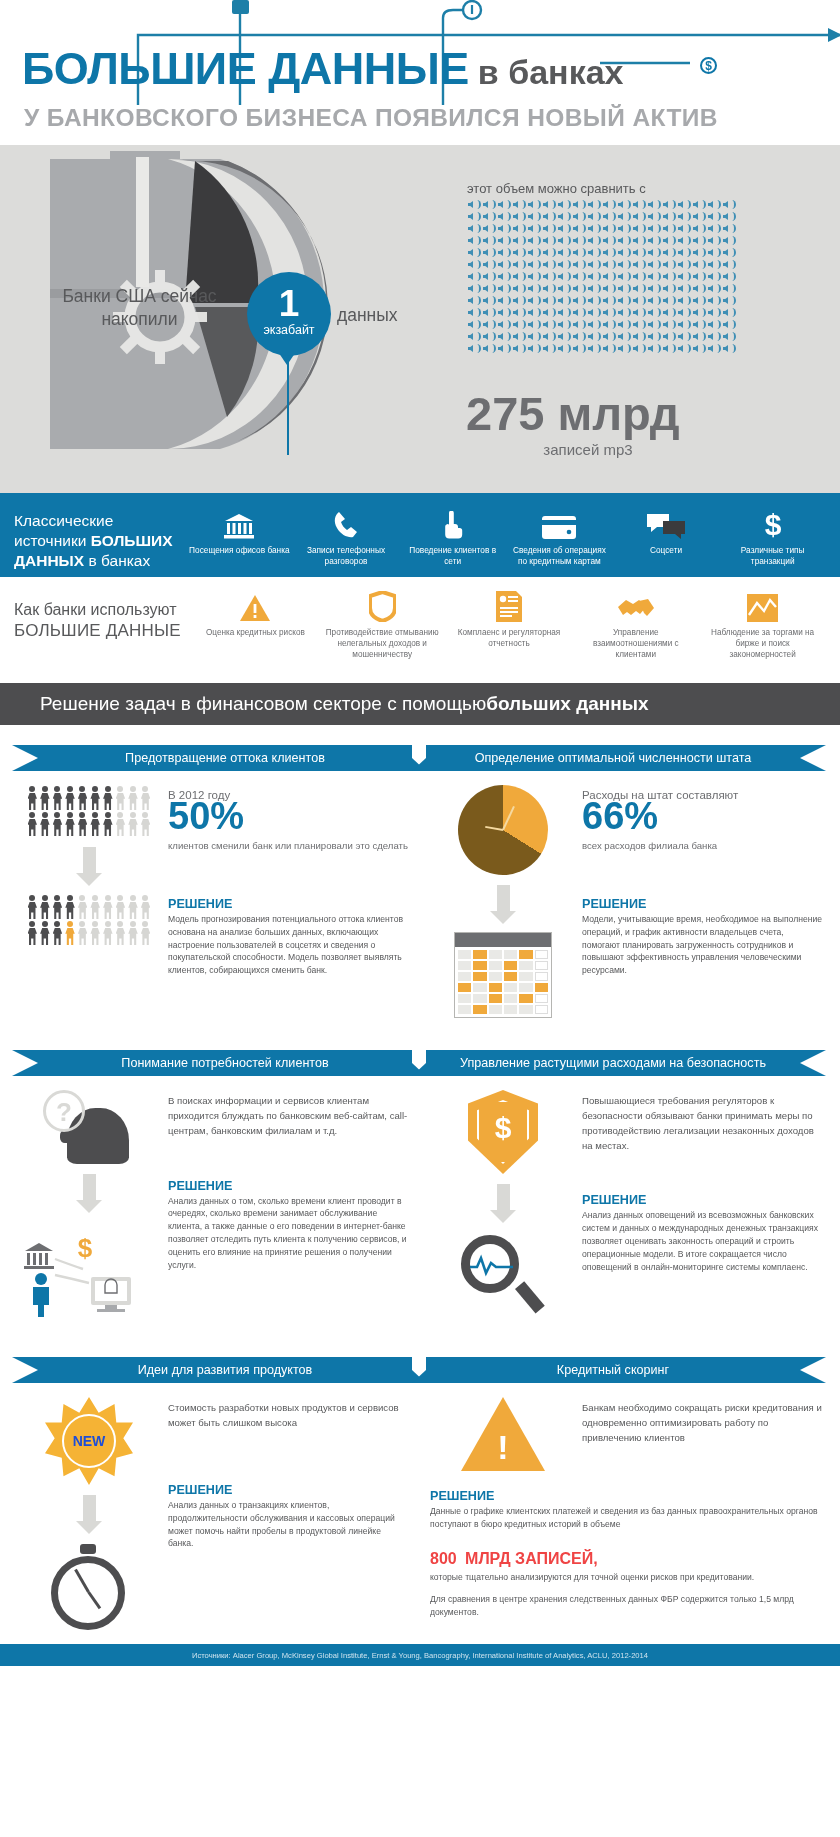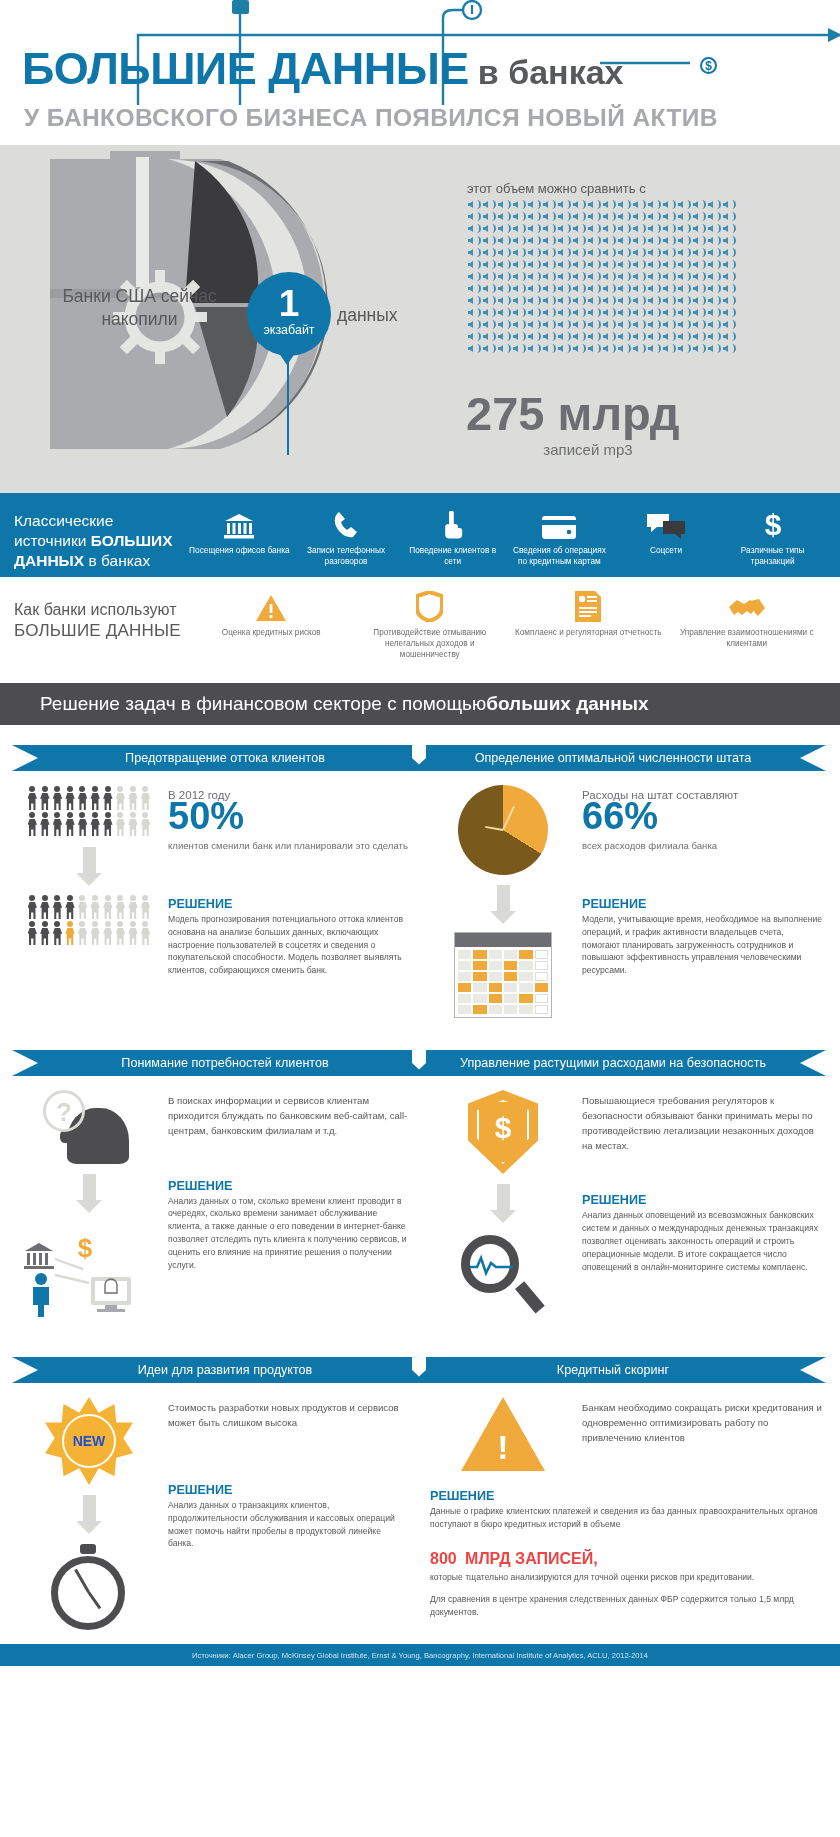--- a/index.html
+++ b/index.html
@@ -748,20 +748,29 @@
         <div class="lb">Комплаенс и регуляторная отчетность</div>
       </div>
       <div class="use-item">
         <div class="ic">
           <svg width="38" height="26" viewBox="0 0 38 26">
               <path d="M1 11 L9 4 l7 4 l6 -4 l8 6 l-7 8 l-4 -3 l-5 4 l-4 -3 l-4 3 z" fill="#f0a93b"></path>
               <path d="M22 5 l9 -2 l6 9 l-7 8 l-3 -3 z" fill="#f0a93b"></path>
             </svg>
         </div>
         <div class="lb">Управление взаимоотношениями с клиентами</div>
+      </div>
+      <div class="use-item">
+        <div class="ic">
+          <svg width="31" height="28" viewBox="0 0 31 28">
+              <rect x="0" y="0" width="31" height="28" fill="#f0a93b"></rect>
+              <path d="M2 21 L10 9 L17 17 L23 6 L29 13" fill="none" stroke="#fff" stroke-width="2.4"></path>
+            </svg>
+        </div>
+        <div class="lb">Наблюдение за торгами на бирже и поиск закономерностей</div>
       </div>
     </div>
   </div>
 
   <div class="section-bar">
     <span>Решение задач в финансовом секторе с помощью </span>
       <b>больших данных</b>
   </div>
 
   <div class="grid">

